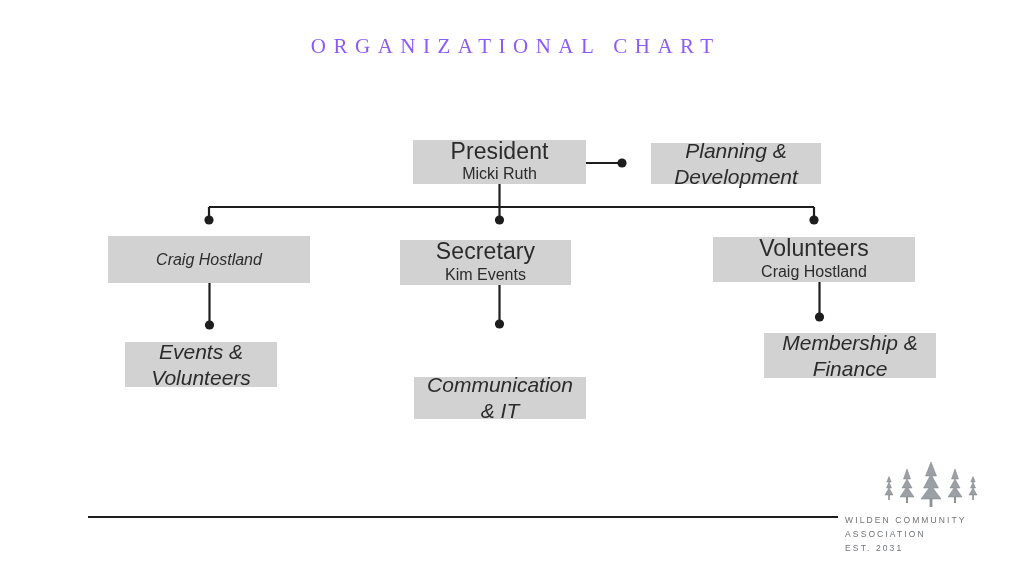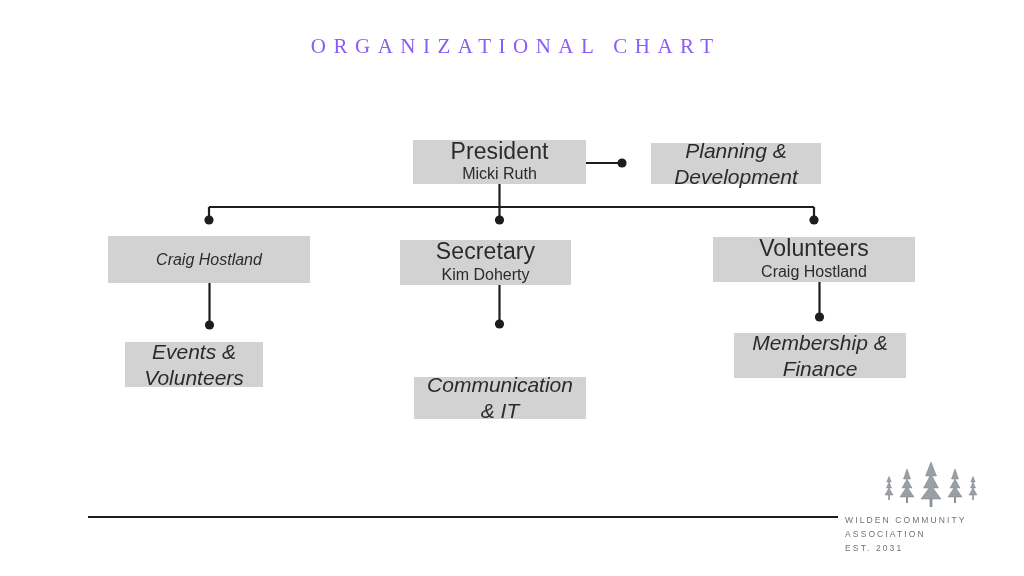--- a/index.html
+++ b/index.html
@@ -81,23 +81,23 @@
     line-height: 1.22;
     white-space: pre-line;
   }
 
   
   #node-president        { left: 413px; top: 140px;  width: 173px; height: 44px; }
   #node-planning         { left: 651px; top: 143px;  width: 170px; height: 41px; }
   #node-vice-president   { left: 108px; top: 236px;  width: 202px; height: 47px; }
   #node-secretary        { left: 400px; top: 240px;  width: 171px; height: 45px; }
   #node-treasurer        { left: 713px; top: 237px;  width: 202px; height: 45px; }
-  #node-events           { left: 125px; top: 342px;  width: 138px; height: 45px; }
+  #node-events           { left: 125px; top: 342px;  width: 152px; height: 45px; }
   #node-communication    { left: 414px; top: 341px;  width: 172px; height: 42px; margin-top: 36px; }
-  #node-membership       { left: 734px; top: 333px;  width: 172px; height: 45px; }
+  #node-membership       { left: 764px; top: 333px;  width: 172px; height: 45px; }
 
   
   .bottom-rule {
     position: absolute;
     left: 88px;
     top: 516px;
     width: 750px;
     height: 2px;
     background: #1d1d1d;
   }
@@ -167,21 +167,21 @@
     <div class="dept">Planning &amp;
 Development</div>
   </div>
 
   <div class="node" id="node-vice-president">
     <div class="person italic">Craig Hostland</div>
   </div>
 
   <div class="node" id="node-secretary">
     <div class="role">Secretary</div>
-    <div class="person">Kim Doherty</div>
+    <div class="person">Kim Events</div>
   </div>
 
   <div class="node" id="node-treasurer">
     <div class="role">Volunteers</div>
     <div class="person">Craig Hostland</div>
   </div>
 
   <div class="node" id="node-events">
     <div class="dept">Events &amp;
 Volunteers</div>

